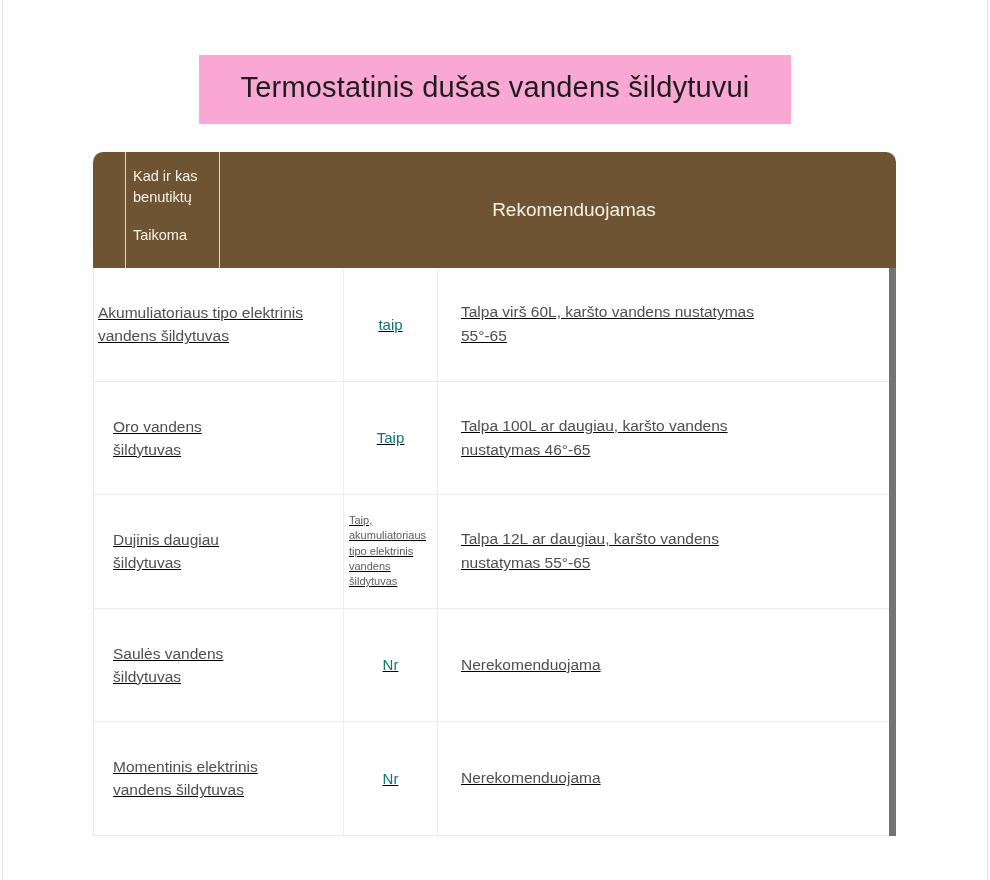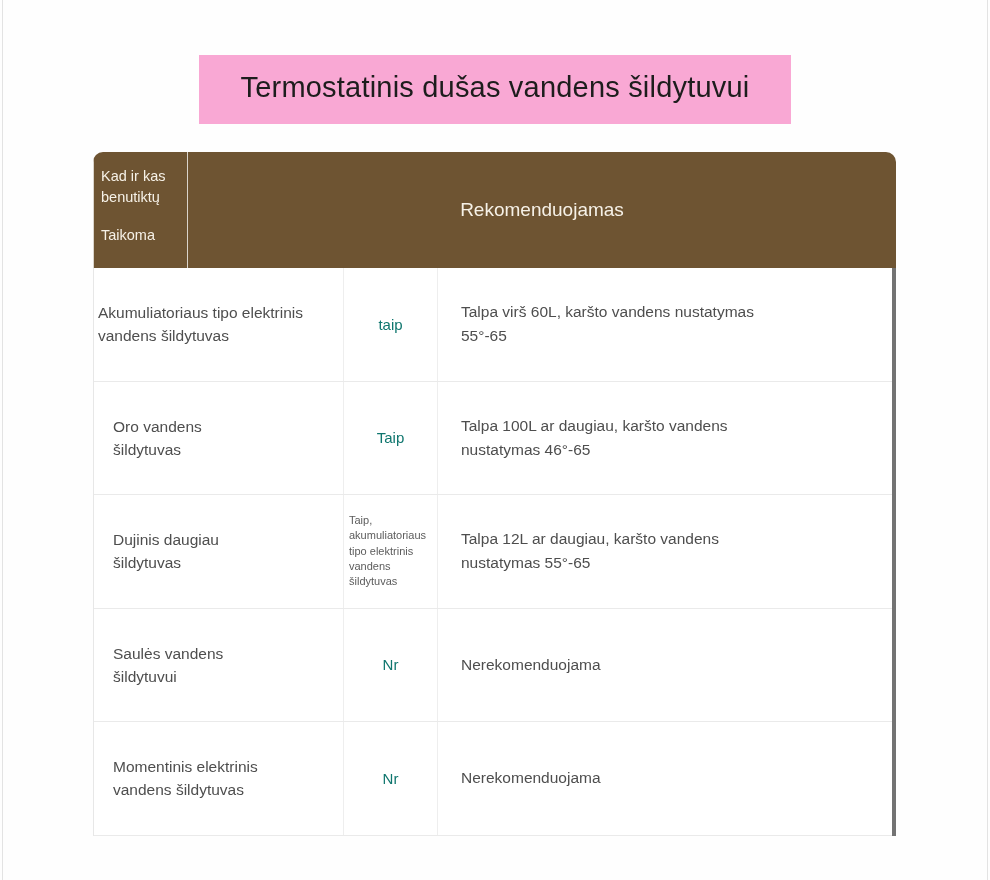--- a/index.html
+++ b/index.html
@@ -54,42 +54,44 @@
     background: #6e5432;
     border-radius: 10px 10px 0 0;
     overflow: hidden;
     color: #f6f1e7;
   }
   .th {
     display: flex;
     align-items: center;
     justify-content: center;
     text-align: center;
+    margin-left: 32px;
   }
   .th-type { width: 250px; font-size: 17.5px; font-weight: 500; }
   .th-applicable {
     width: 95px;
     flex-direction: column;
     align-items: flex-start;
     justify-content: flex-start;
     text-align: left;
     padding: 14px 2px 12px 7px;
     border-left: 1px solid rgba(255,255,255,0.75);
     border-right: 1px solid rgba(255,255,255,0.75);
     font-size: 14.5px;
     font-weight: 500;
     gap: 17px;
   }
   .th-applicable .sub { line-height: 1.45; }
   .th-rec { flex: 1; font-size: 19px; font-weight: 400; }
 
   .tbody {
     border-left: 1px solid #e7e7e7;
-    border-right: 4px solid #737373;
+    border-right: 7px solid #737373;
     background: #ffffff;
+    text-decoration: underline;
   }
   .row {
     display: flex;
     height: 113.5px;
     border-bottom: 1px solid #eaeaea;
   }
   .cell {
     display: flex;
     align-items: center;
     color: #4e4e4e;
@@ -173,21 +175,21 @@
       <div class="cell cell-applicable small">Taip,
 akumuliatoriaus
 tipo elektrinis
 vandens
 šildytuvas</div>
       <div class="cell cell-rec">Talpa 12L ar daugiau, karšto vandens
 nustatymas 55°-65</div>
     </div>
     <div class="row">
       <div class="cell cell-type">Saulės vandens
-šildytuvui</div>
+šildytuvas</div>
       <div class="cell cell-applicable">Nr</div>
       <div class="cell cell-rec">Nerekomenduojama</div>
     </div>
     <div class="row">
       <div class="cell cell-type">Momentinis elektrinis
 vandens šildytuvas</div>
       <div class="cell cell-applicable">Nr</div>
       <div class="cell cell-rec">Nerekomenduojama</div>
     </div>
   </div>

